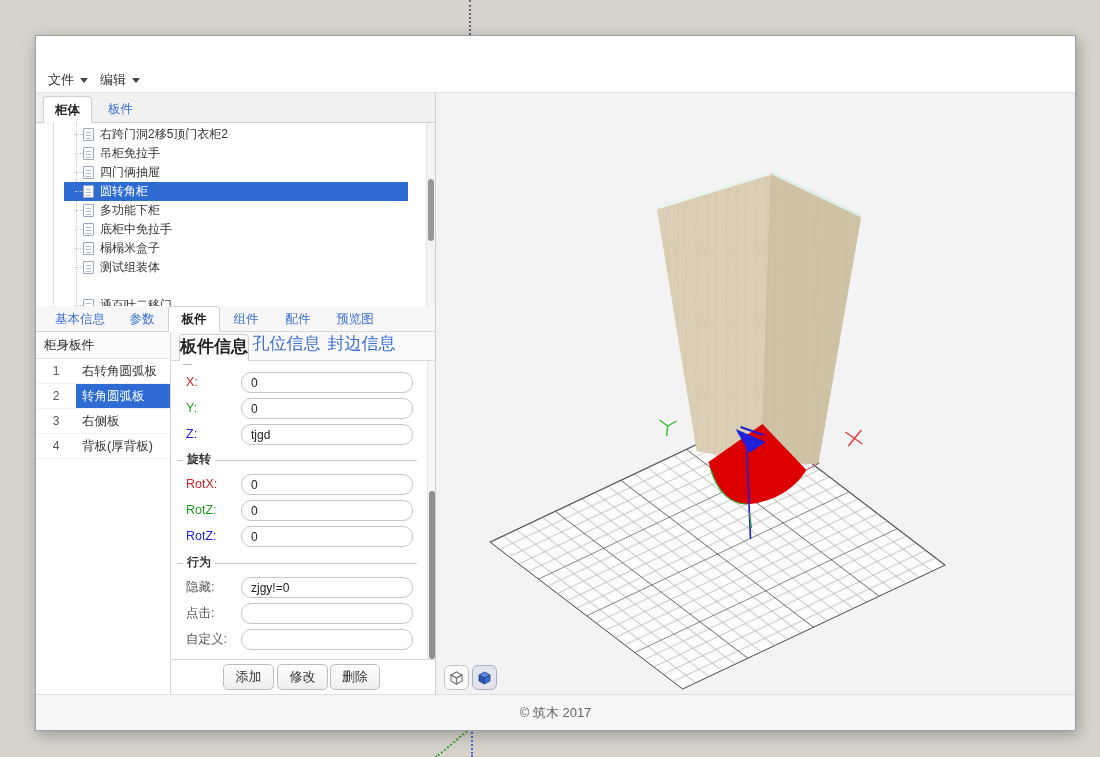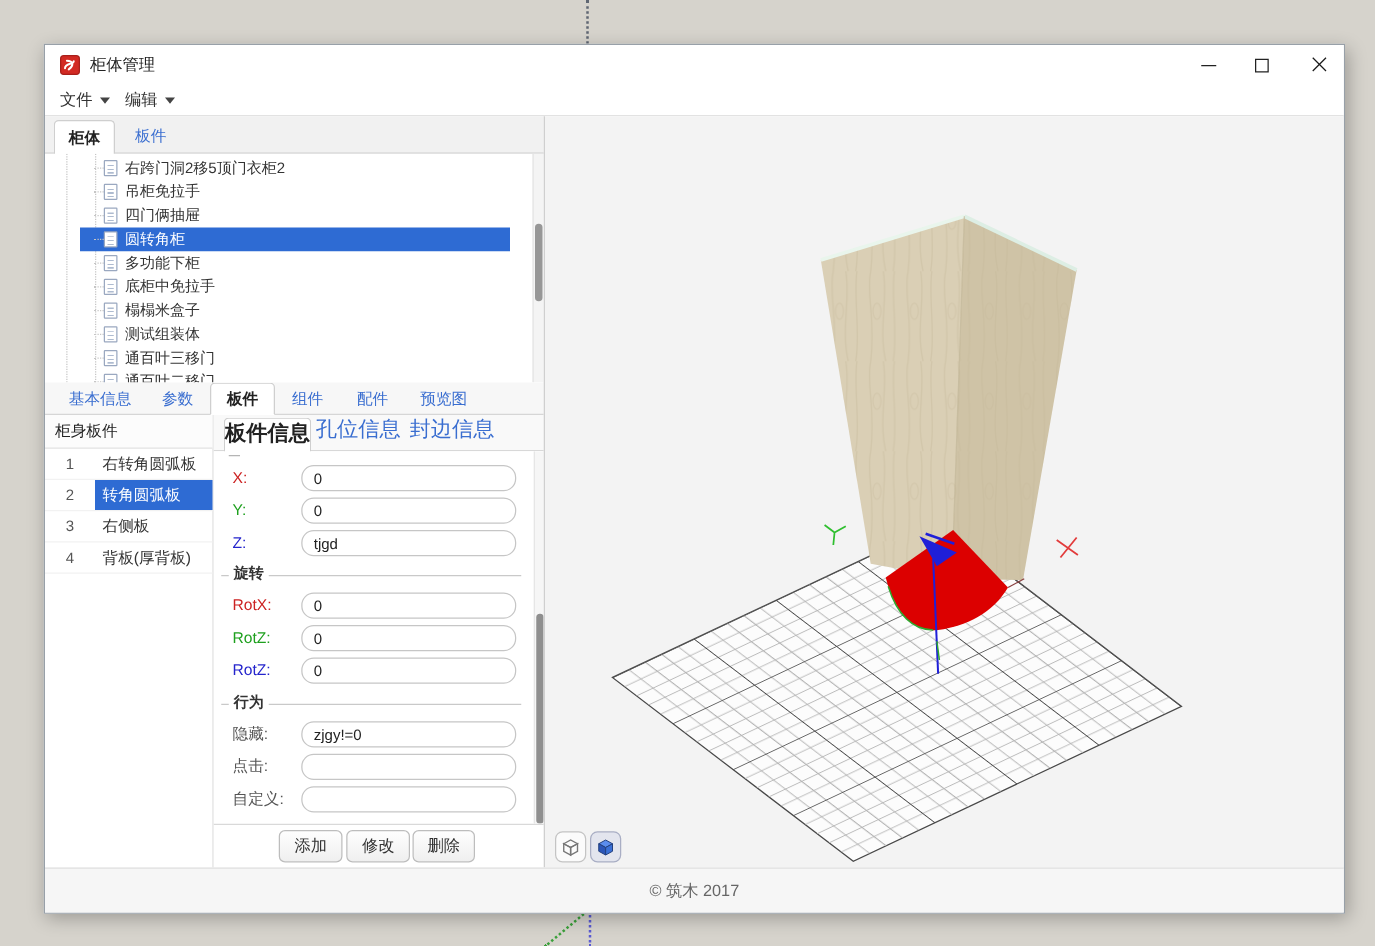--- a/index.html
+++ b/index.html
@@ -102,36 +102,20 @@
 </style>
 </head>
 <body>
 
 <div class="desk-dot-top"></div>
 <div class="desk-dot-blue"></div>
 <div class="desk-dot-green"></div>
 
 <div class="window">
 
-  <div class="titlebar">
-    <svg class="app-icon" viewBox="0 0 16 16">
-      <rect x="0.5" y="0.5" width="15" height="15" rx="2.5" fill="#d22a23" stroke="#a81f1a"></rect>
-      <path d="M4,10.5 C4,6.5 11,7.5 11,5 M5.5,4.5 C10.5,4.5 11.5,8 7,11.5" stroke="#fff" stroke-width="1.6" fill="none" stroke-linecap="round"></path>
-    </svg>
-    <span class="title-text">柜体管理</span>
-    <div class="wc wc-min" style="left:916px">
-        <i></i>
-      </div>
-    <div class="wc wc-max" style="left:958px">
-        <i></i>
-      </div>
-    <div class="wc wc-close" style="left:1004px">
-        <i></i>
-      </div>
-  </div>
 
   <div class="menubar">
     <div class="menu-item" style="left:4px">
       <span>文件</span>
       <span class="caret"></span>
     </div>
     <div class="menu-item" style="left:56px">
       <span>编辑</span>
       <span class="caret"></span>
     </div>
@@ -174,24 +158,20 @@
         <span class="doc"></span>
         <span class="lbl">底柜中免拉手</span>
       </div>
     <div class="trow" style="top:116px">
         <span class="doc"></span>
         <span class="lbl">榻榻米盒子</span>
       </div>
     <div class="trow" style="top:135px">
         <span class="doc"></span>
         <span class="lbl">测试组装体</span>
-      </div>
-    <div class="trow" style="top:154px">
-        <span class="doc"></span>
-        <span class="lbl">通百叶三移门</span>
       </div>
     <div class="trow" style="top:173px">
         <span class="doc"></span>
         <span class="lbl">通百叶二移门</span>
       </div>
 
     <div class="vscroll">
       <div class="vthumb" style="top:56px;height:62px"></div>
     </div>
   </div>

